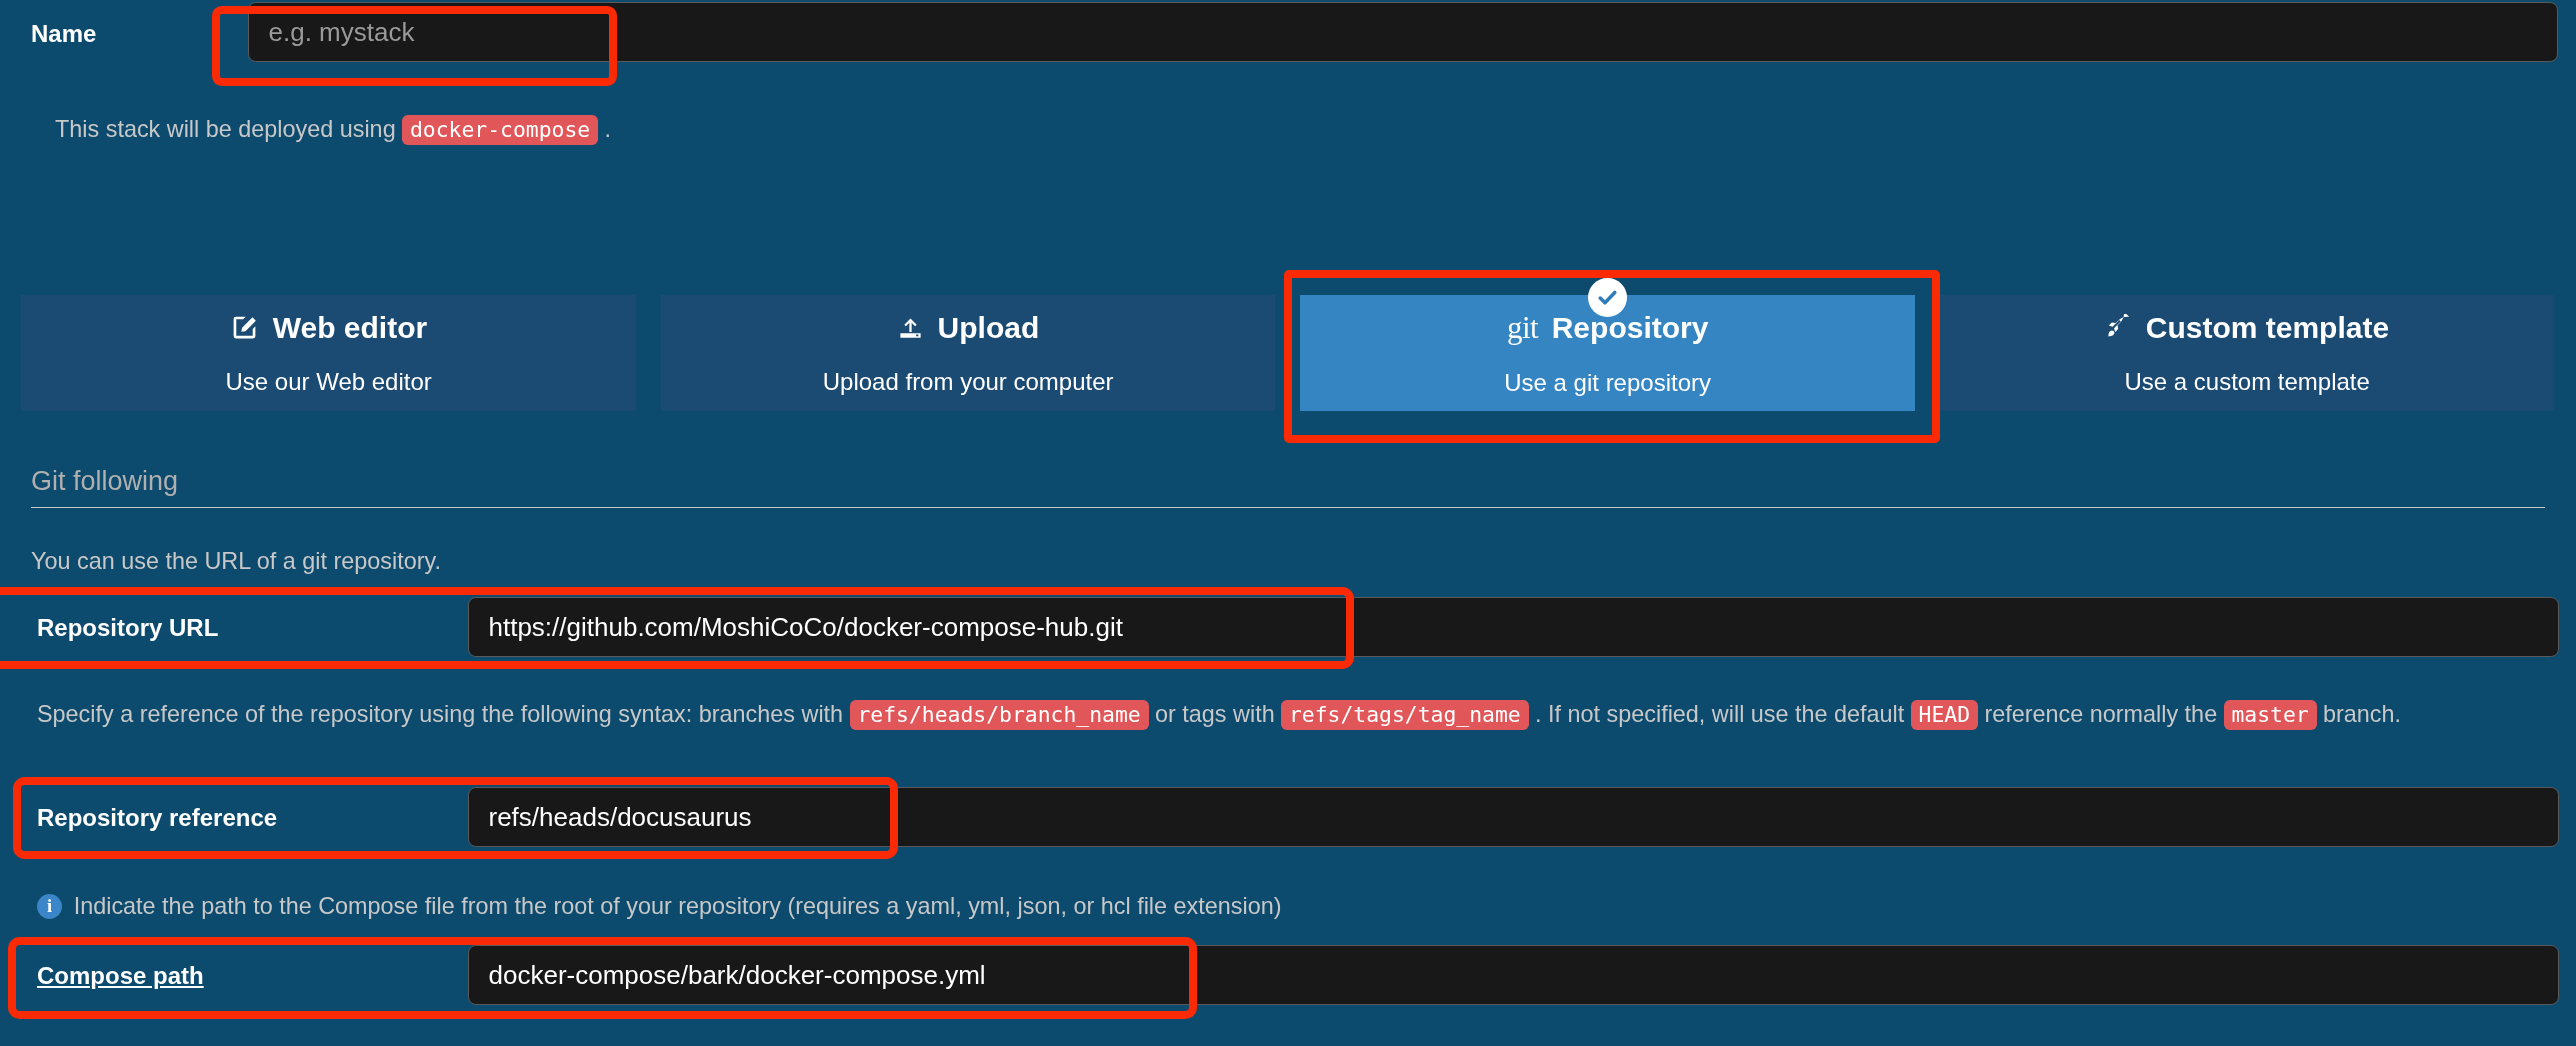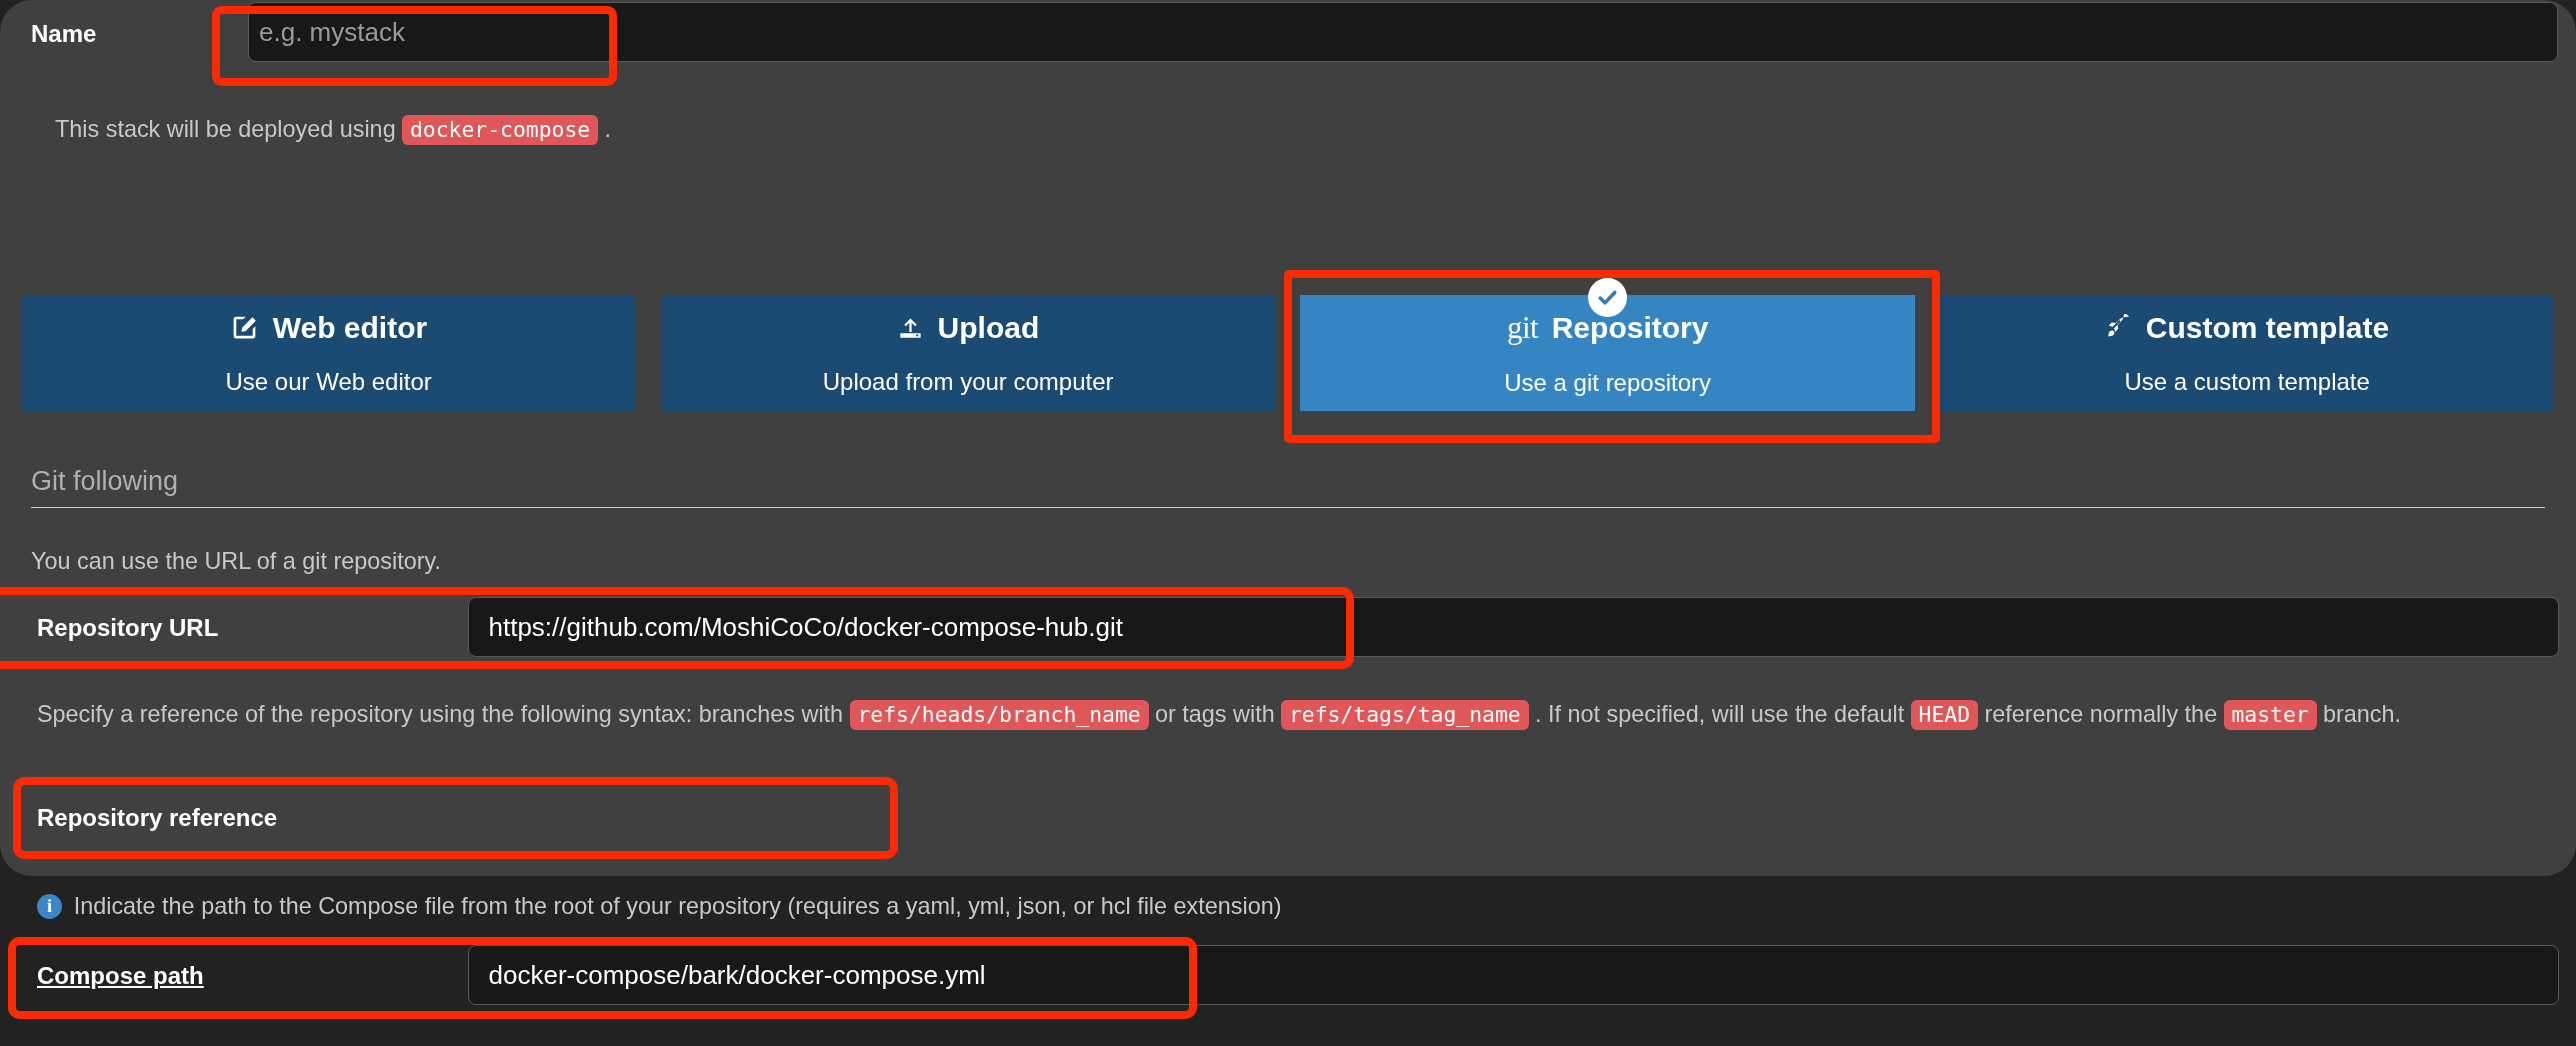--- a/index.html
+++ b/index.html
@@ -3,21 +3,21 @@
 <meta charset="utf-8">
 <style>
   * { box-sizing: border-box; }
   html, body {
     margin: 0; padding: 0;
     width: 2576px; height: 1046px;
     background: #222222;
     font-family: "Liberation Sans", sans-serif;
     overflow: hidden;
   }
-  .page { position: relative; width: 2576px; height: 876px; background: #404040; border-radius: 32px; }
+  .page { position: relative; width: 2576px; height: 1046px; background: #0c4a6e; }
 
   
   .form-row { display: flex; align-items: center; }
   .field-label {
     color: #ffffff;
     font-size: 24px;
     font-weight: bold;
     white-space: nowrap;
   }
   .input-box {
@@ -30,21 +30,21 @@
     padding: 0 19.5px;
     color: #ffffff;
     font-size: 26px;
   }
   .input-box.placeholder { color: #9a9a9a; }
 
   
   .name-row { position: absolute; left: 0; top: 1px; width: 2576px; height: 62px; }
   .name-label { position: absolute; left: 31px; top: 18.5px; }
   .name-input {
-    position: absolute; left: 248px; top: 1px; width: 2310px; padding-left: 10px;
+    position: absolute; left: 248px; top: 1px; width: 2310px;
   }
 
   
   .helper {
     color: #c8c8c8;
     font-size: 23.4px;
     line-height: 35px;
   }
   .code-badge {
     display: inline-block;
@@ -256,20 +256,23 @@
     <span class="code-badge">refs/tags/tag_name</span>
     <span>. If not specified, will use the default</span>
     <span class="code-badge">HEAD</span>
     <span>reference normally the</span>
     <span class="code-badge">master</span>
     <span>branch.</span>
   </div>
 
   <div class="reference-row form-row">
     <span class="field-label reference-label">Repository reference</span>
+    <div class="input-box reference-input">
+      <span>refs/heads/docusaurus</span>
+    </div>
   </div>
 
   <div class="compose-help">
     <span class="info-icon">i</span>
     <span class="helper">Indicate the path to the Compose file from the root of your repository (requires a yaml, yml, json, or hcl file extension)</span>
   </div>
 
   <div class="compose-row form-row">
     <span class="field-label compose-label">Compose path</span>
     <div class="input-box compose-input">

